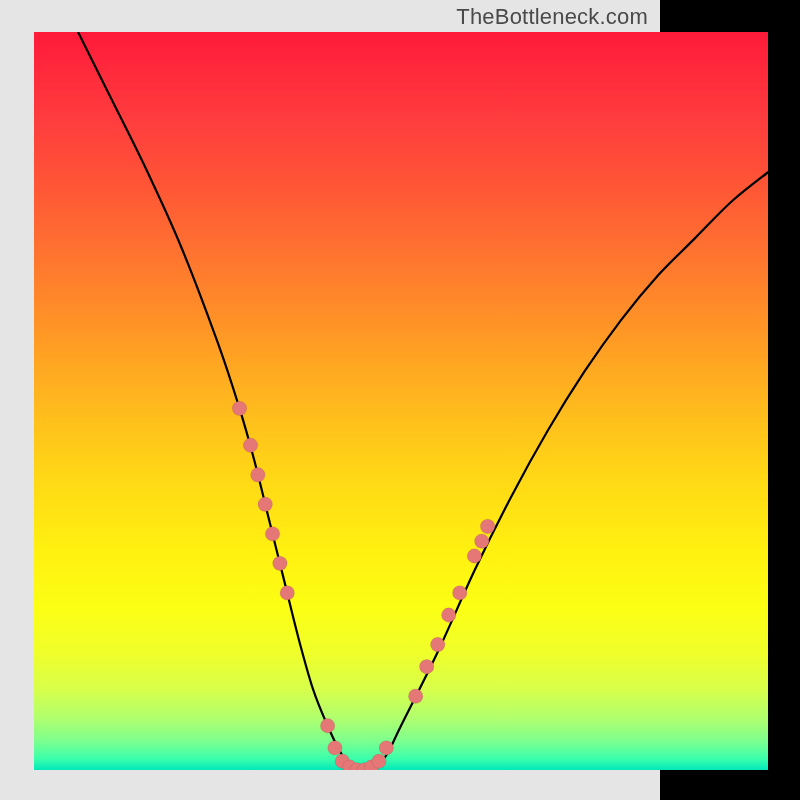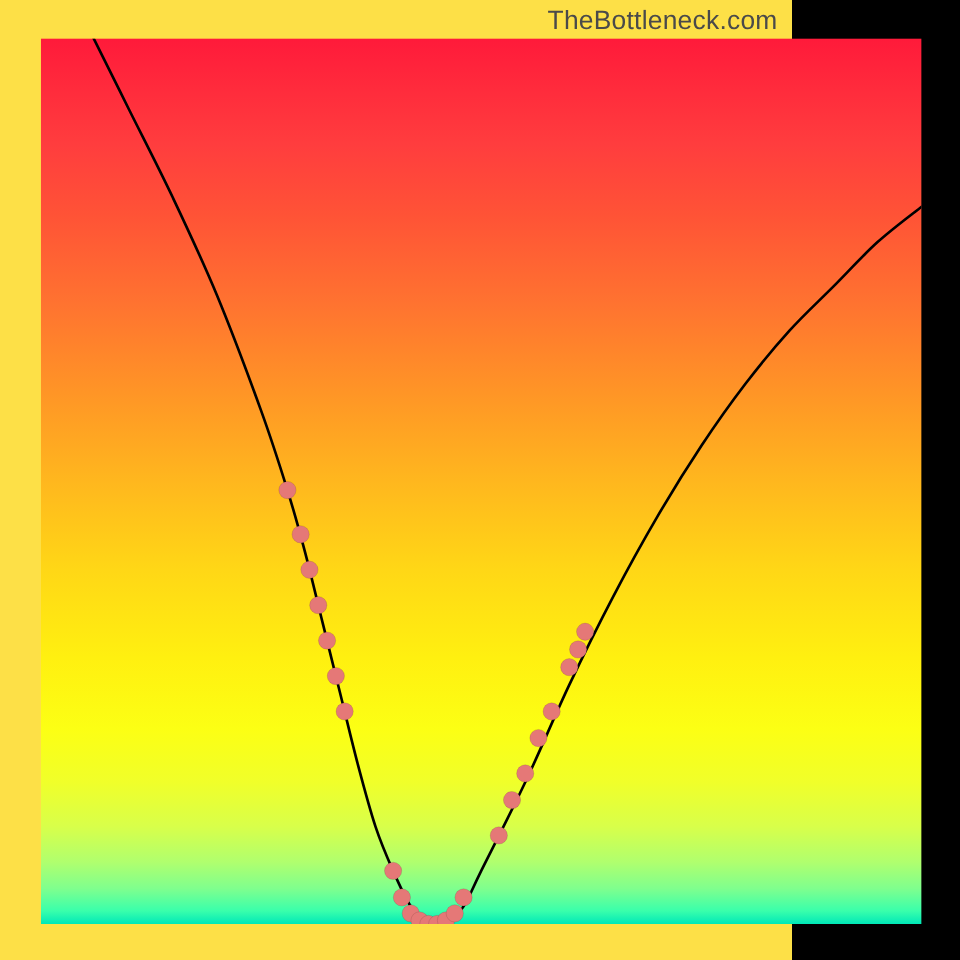--- a/index.html
+++ b/index.html
@@ -1,21 +1,21 @@
 <!DOCTYPE html>
 <html><head>
 <meta charset="utf-8">
 <style>
   * { margin: 0; padding: 0; box-sizing: border-box; }
   html, body { width: 800px; height: 800px; overflow: hidden; background: #000; }
   .container {
     width: 660px;
     height: 800px;
     position: relative;
-    background: #fde047;
+    background: #e5e5e5;
   }
   .watermark {
     position: absolute;
     top: 4px;
     right: 12px;
     color: #4a4a4a;
     font-family: Arial, Helvetica, sans-serif;
     font-size: 22px;
     font-weight: 400;
     z-index: 20;

